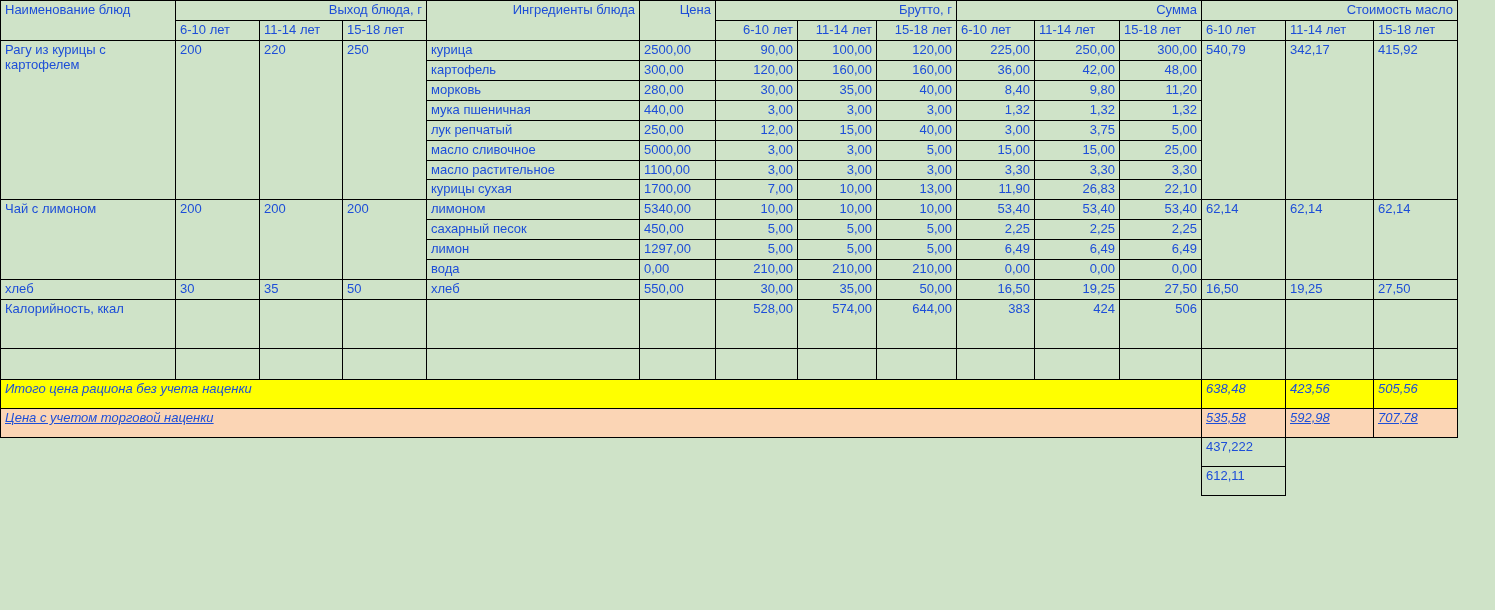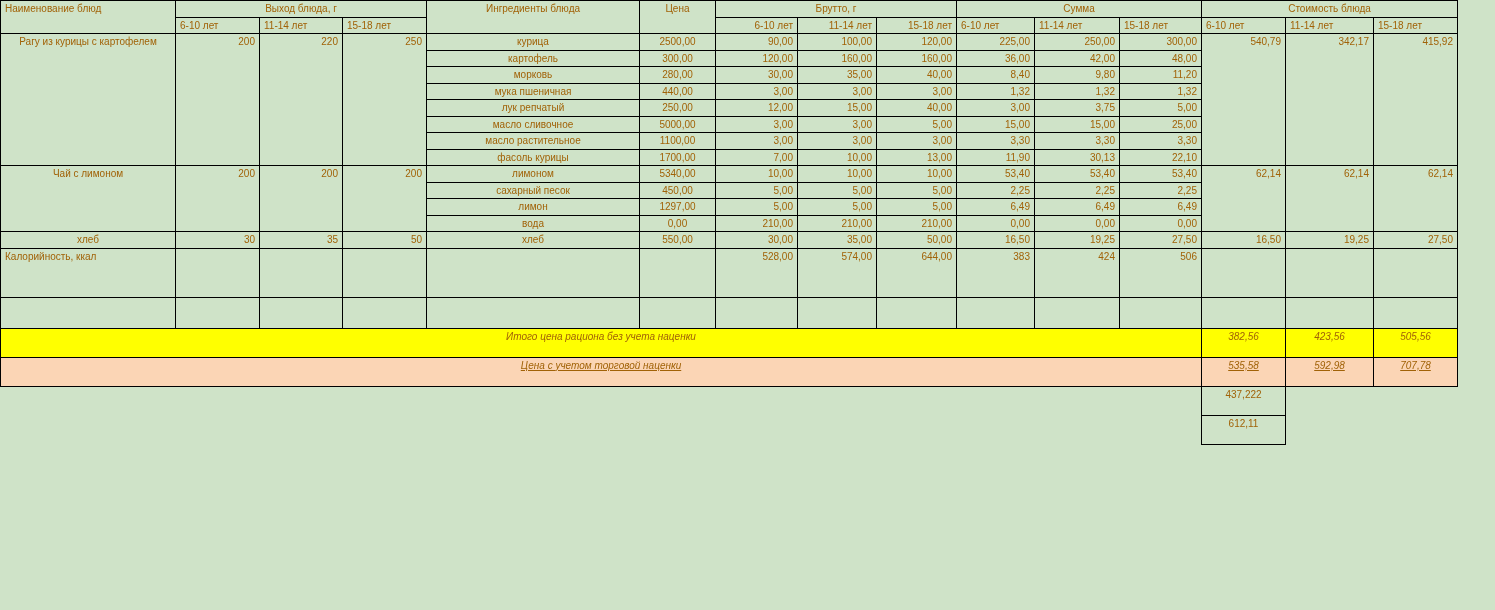--- a/index.html
+++ b/index.html
@@ -11,46 +11,46 @@
   #sheet {
     position: relative;
     width: 1495px;
     height: 610px;
     background: #cfe3c8;
     overflow: hidden;
   }
   table.grid {
     border-collapse: collapse;
     table-layout: fixed;
-    font-size: 10px;
-    color: #a16207;
+    font-size: 13px;
+    color: #1d4ed8;
   }
   table.grid td, table.grid th {
     border: 1px solid #000;
     padding: 2px 4px;
     vertical-align: top;
     background: #cfe3c8;
     font-weight: normal;
     overflow: hidden;
     white-space: normal;
     line-height: 1.15;
   }
   .hdr {
     font-weight: bold;
-    text-align: center;
+    text-align: right;
     vertical-align: middle;
   }
   .hdr-left {
     font-weight: bold;
     text-align: left;
     vertical-align: top;
   }
-  .c { text-align: right; }
+  .c { text-align: left; }
   .r { text-align: right; }
-  .l { text-align: center; }
+  .l { text-align: left; }
   .b { font-weight: bold; }
   .yellow { background: #ffff00 !important; }
   .peach  { background: #fbd5b5 !important; text-decoration: underline; }
   .ital-b { font-style: italic; font-weight: bold; }
   .empty-row td { border: none; background: #cfe3c8; }
   .footrow td { height: 24px; margin-left: 14px; }
   .plain { border: none !important; background: #cfe3c8 !important; }
 </style>
 </head>
 <body>
@@ -76,21 +76,21 @@
     </colgroup>
 
     <tbody>
         <tr>
       <td class="hdr-left" rowspan="2">Наименование блюд</td>
       <td class="hdr" colspan="3">Выход блюда, г</td>
       <td class="hdr" rowspan="2">Ингредиенты блюда</td>
       <td class="hdr" rowspan="2">Цена</td>
       <td class="hdr" colspan="3">Брутто, г</td>
       <td class="hdr" colspan="3">Сумма</td>
-      <td class="hdr" colspan="3">Стоимость блюда</td>
+      <td class="hdr" colspan="3">Стоимость масло</td>
     </tr>
 
     <tr>
       <td class="hdr-left">6-10 лет</td>
       <td class="hdr-left">11-14 лет</td>
       <td class="hdr-left">15-18 лет</td>
       <td class="hdr" style="text-align:right">6-10 лет</td>
       <td class="hdr" style="text-align:right">11-14 лет</td>
       <td class="hdr" style="text-align:right">15-18 лет</td>
       <td class="hdr-left">6-10 лет</td>
@@ -172,27 +172,27 @@
       <td class="l">масло растительное</td>
       <td class="l">1100,00</td>
       <td class="r">3,00</td>
       <td class="r">3,00</td>
       <td class="r">3,00</td>
       <td class="r">3,30</td>
       <td class="r">3,30</td>
       <td class="r">3,30</td>
     </tr>
     <tr>
-      <td class="l">фасоль курицы</td>
+      <td class="l">курицы сухая</td>
       <td class="l">1700,00</td>
       <td class="r">7,00</td>
       <td class="r">10,00</td>
       <td class="r">13,00</td>
       <td class="r">11,90</td>
-      <td class="r">30,13</td>
+      <td class="r">26,83</td>
       <td class="r">22,10</td>
     </tr>
 
     <tr>
       <td class="l" rowspan="4">Чай с лимоном</td>
       <td class="c" rowspan="4">200</td>
       <td class="c" rowspan="4">200</td>
       <td class="c" rowspan="4">200</td>
       <td class="l">лимоном</td>
       <td class="l">5340,00</td>
@@ -286,21 +286,21 @@
       <td></td>
       <td></td>
       <td></td>
       <td></td>
       <td></td>
       <td></td>
     </tr>
 
     <tr class="footrow">
       <td class="yellow ital-b l" colspan="12">Итого цена рациона без учета наценки</td>
-      <td class="yellow ital-b l">382,56</td>
+      <td class="yellow ital-b l">638,48</td>
       <td class="yellow ital-b l">423,56</td>
       <td class="yellow ital-b l">505,56</td>
     </tr>
 
     <tr class="footrow">
       <td class="peach ital-b l" colspan="12">Цена с учетом торговой наценки</td>
       <td class="peach ital-b l">535,58</td>
       <td class="peach ital-b l">592,98</td>
       <td class="peach ital-b l">707,78</td>
     </tr>

